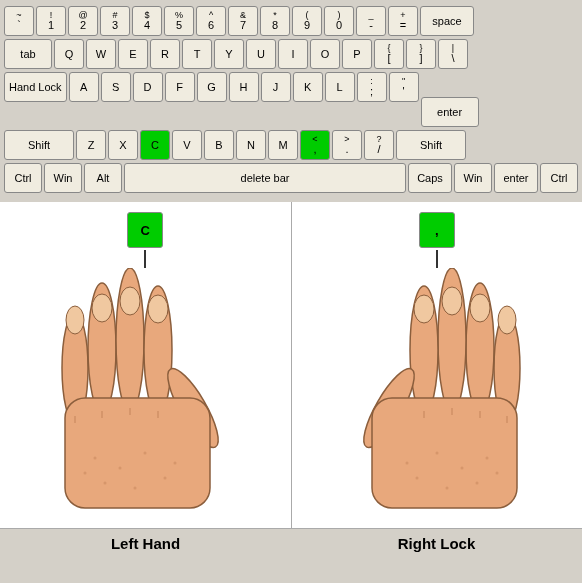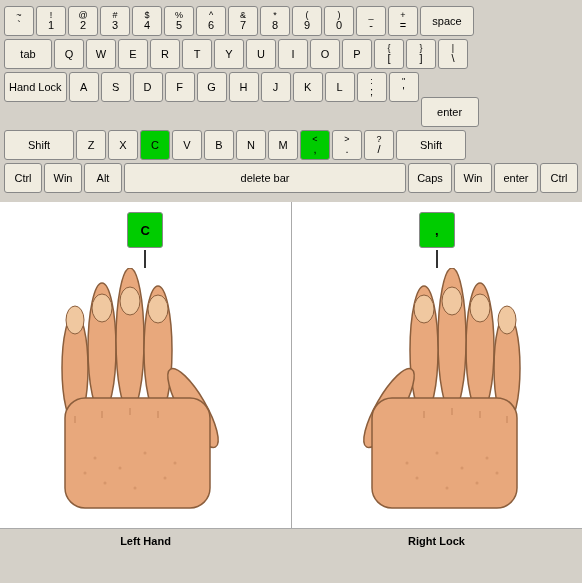--- a/index.html
+++ b/index.html
@@ -112,21 +112,21 @@
 
     .bottom-labels {
       display: flex;
       flex-direction: row;
       background: #d4d0c8;
     }
 
     .bottom-label {
       flex: 1;
       text-align: center;
-      font-size: 11px;
+      font-size: 15px;
       font-weight: bold;
       padding: 6px 16px;
       border-top: 1px solid #aaa;
     }
   </style>
 </head>
 <body>
 
 <div class="keyboard-section" id="keyboard-container">
 <div class="keyboard-row">

